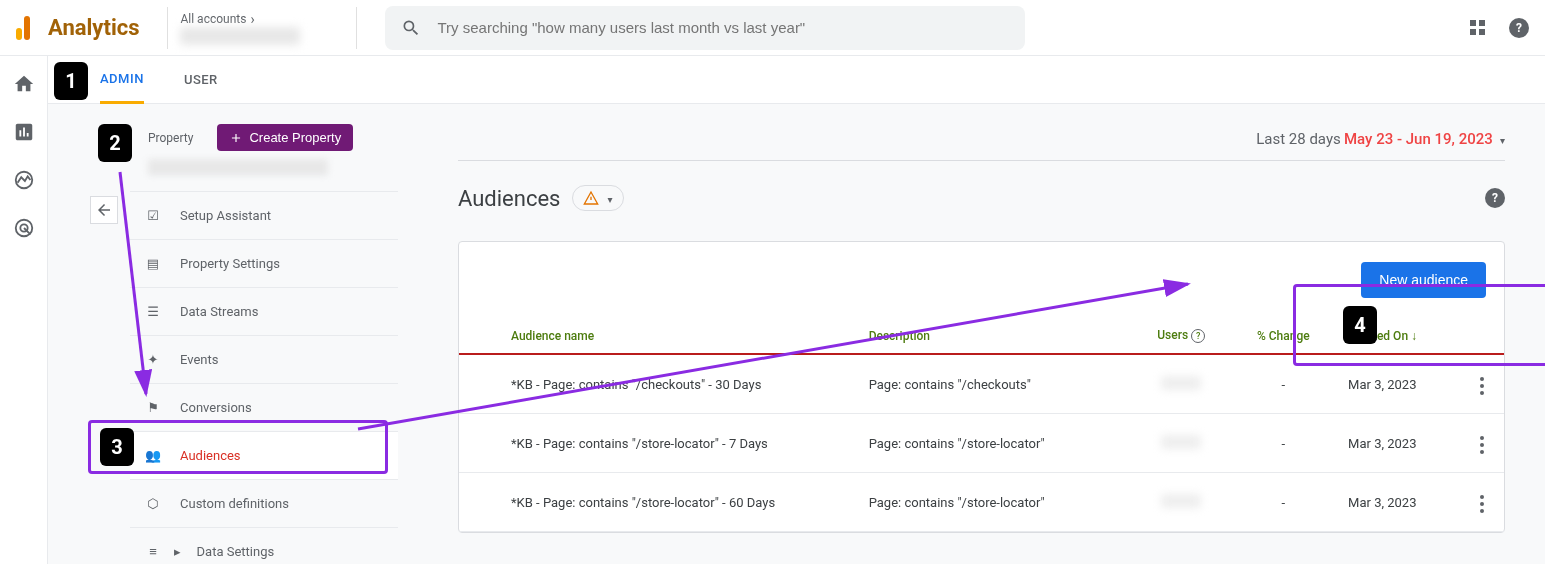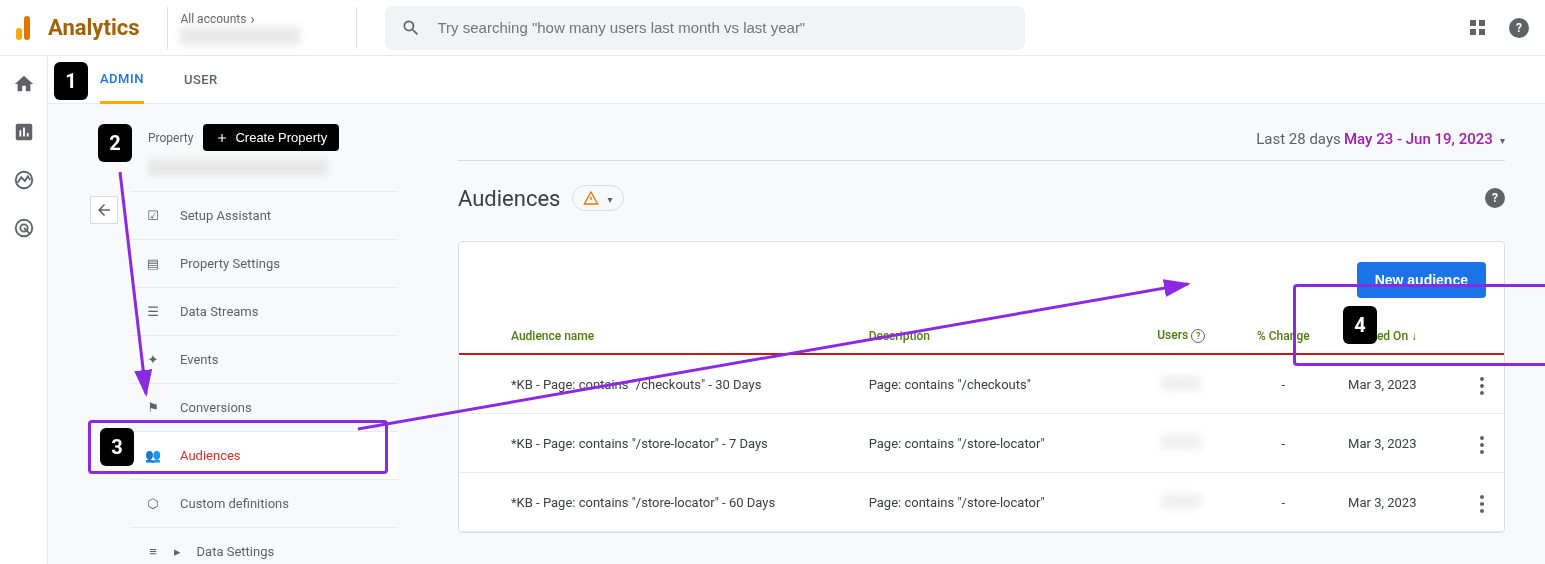--- a/index.html
+++ b/index.html
@@ -30,47 +30,47 @@
   .content { flex: 1; background: #f8f9fa; }
   
   
   .tabs { display: flex; align-items: center; height: 48px; padding-left: 52px; gap: 40px; border-bottom: 1px solid #e8eaed; background: #fff; position: relative;}
   .tab { font-size: 13px; font-weight: 500; letter-spacing: 0.5px; color: #5f6368; cursor: pointer; height: 48px; display: flex; align-items: center; }
   .tab.active { color: #1a73e8; border-bottom: 3px solid #f9ab00; }
   
   
   .admin-body { display: flex; padding: 20px 0 0 40px; position: relative; }
   .prop-col { width: 310px; position: relative;}
-  .prop-header { display: flex; align-items: center; gap: 10px; padding-left: 60px; }
+  .prop-header { display: flex; align-items: center; gap: 24px; padding-left: 60px; }
   .prop-label { font-size: 12px; color: #5f6368; }
-  .btn-create { background: #000000; color: #fff; border-radius: 4px; padding: 6px 12px; display: flex; align-items: center; gap: 6px; font-size: 13px; font-weight: 500; border: none; cursor: pointer; }
+  .btn-create { background: #701a75; color: #fff; border-radius: 4px; padding: 6px 12px; display: flex; align-items: center; gap: 6px; font-size: 13px; font-weight: 500; border: none; cursor: pointer; }
   .prop-name { margin: 8px 0 16px 60px; height: 16px; width: 180px; background: #e8e8e8; filter: blur(3px); border-radius: 2px; border-bottom: 1px solid #dadce0;}
   .back-btn { position: absolute; left: 2px; top: 72px; width: 28px; height: 28px; border: 1px solid #dadce0; background: #fff; display: flex; align-items: center; justify-content: center; cursor: pointer; z-index:2;}
   
   .menu { list-style: none; margin-left: 42px; border-top: 1px solid #e8eaed;}
   .menu li { display: flex; align-items: center; gap: 16px; height: 48px; padding: 0 12px; border-bottom: 1px solid #e8eaed; font-size: 13px; color: #5f6368; cursor: pointer; }
   .menu li.active { color: #d93025; background: #fff; }
   .menu .icon { width: 22px; text-align: center; color: #5f6368; }
   .menu li.active .icon { color: #d93025; }
   
   
   .main-area { flex: 1; padding: 0 40px 0 60px; }
   .date-range { text-align: right; margin-top: 6px; }
   .date-line1 { font-size: 15px; color: #5f6368; }
-  .date-main { font-size: 15px; color: #a21caf; font-weight: 500; }
+  .date-main { font-size: 15px; color: #ef4444; font-weight: 500; }
   .date-line2 { font-size: 12px; color: #5f6368; margin-top: 2px;}
   .divider { border-bottom: 1px solid #dadce0; margin-top: 12px; }
   .aud-header { display: flex; align-items: center; gap: 12px; margin-top: 24px; }
   .aud-title { font-size: 22px; color: #3c4043; font-weight: 400; }
   .warn-chip { border: 1px solid #dadce0; border-radius: 16px; padding: 4px 10px; display: flex; align-items: center; gap: 4px; color: #E37400;}
   .help-dot { margin-left: auto; width: 20px; height: 20px; border-radius: 50%; background: #5f6368; color: #fff; display: flex; align-items: center; justify-content: center; font-size: 12px; font-weight: bold;}
   
   .card { margin-top: 30px; background: #fff; border: 1px solid #dadce0; border-radius: 4px; }
   .card-top { display: flex; justify-content: flex-end; padding: 20px 18px; }
-  .btn-new { background: #1a73e8; color: #fff; border: none; border-radius: 4px; padding: 10px 18px; font-size: 14px; font-weight: 700; cursor: pointer; }
+  .btn-new { background: #1a73e8; color: #fff; border: none; border-radius: 4px; padding: 10px 18px; font-size: 14px; font-weight: 400; cursor: pointer; }
   
   table { width: 100%; border-collapse: collapse; }
   th { text-align: left; font-size: 12px; font-weight: 500; color: #4d7c0f; padding: 10px 12px; border-bottom: 2px solid #b91c1c; }
   th.right, td.right { text-align: center; }
   td { padding: 14px 12px; font-size: 13px; color: #3c4043; border-bottom: 1px solid #e8eaed; vertical-align: middle;}
   .blurcell { filter: blur(4px); background: #eee; width: 40px; height: 14px; display: inline-block; border-radius:2px;}
   .more-vert { display: inline-flex; flex-direction: column; gap: 3px; cursor: pointer; padding: 4px;}
   .more-vert span { width: 4px; height: 4px; background: #5f6368; border-radius: 50%; }
   
   

